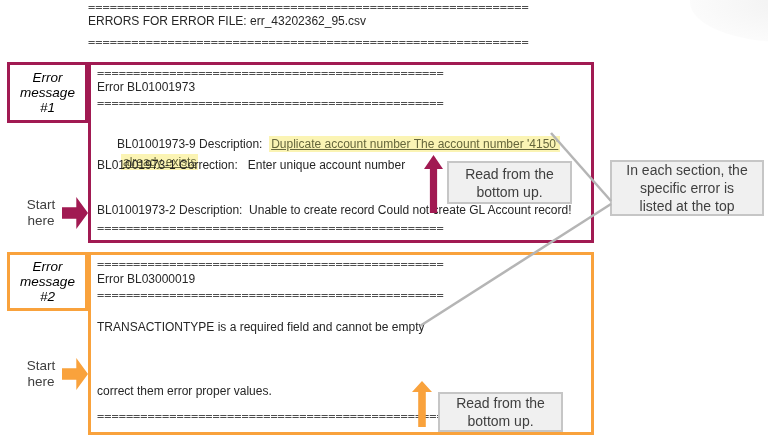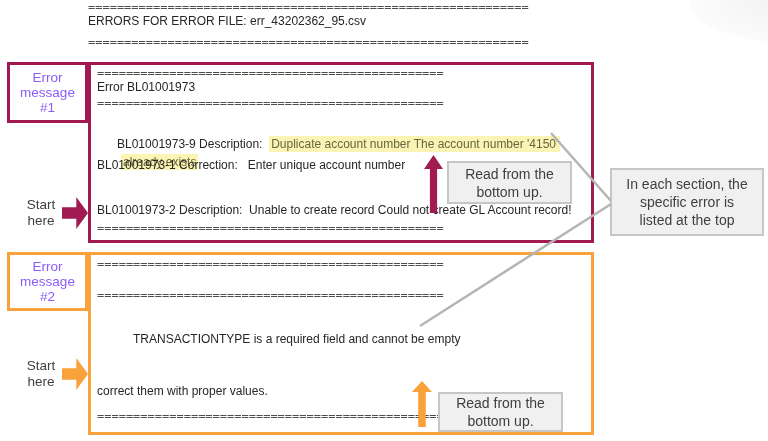--- a/index.html
+++ b/index.html
@@ -4,28 +4,28 @@
 <style>
   html,body{margin:0;padding:0;background:#fff;}
   .page{position:relative;width:768px;height:441px;background:#ffffff;overflow:hidden;
         font-family:"Liberation Sans","DejaVu Sans",sans-serif;color:var(--text);}
   .abs{position:absolute;}
   
   .sep{font-family:"DejaVu Sans Mono",monospace;font-size:12px;line-height:12px;
        color:var(--sep);white-space:pre;overflow:hidden;}
   
   .t{font-size:12px;line-height:15px;white-space:pre;color:var(--text);}
-  .hl{background:var(--highlight-bg);color:var(--highlight-text);padding:1px 2px;}
+  .hl{background:var(--highlight-bg);color:var(--highlight-text);padding:1px 2px;text-decoration:underline;}
   
   .errbox{background:#fff;box-sizing:border-box;}
   .errbox.m{border:3px solid var(--maroon);}
   .errbox.o{border:3px solid var(--orange);}
   
   .labelbox{box-sizing:border-box;background:#fff;display:flex;align-items:center;justify-content:center;
-            text-align:center;font-size:13.5px;line-height:15px;color:#8b5cf6;white-space:pre-line;}
+            text-align:center;font-size:13.5px;line-height:15px;color:#000000;white-space:pre-line;font-style:italic;}
   .labelbox.m{border:3px solid var(--maroon);}
   .labelbox.o{border:3px solid var(--orange);}
   
   .callout{box-sizing:border-box;background:var(--note-bg);border:2px solid var(--note-border);
            display:flex;align-items:center;justify-content:center;text-align:center;
            font-size:14px;line-height:18px;color:#3f3f3f;white-space:pre-line;}
   
   .starttext{font-size:13.5px;line-height:16px;color:#404040;text-align:center;white-space:pre-line;}
   
   .arrow-right{clip-path:polygon(0 32%,55% 32%,55% 0,100% 50%,55% 100%,55% 68%,0 68%);}
@@ -57,23 +57,24 @@
     <div class="abs t" style="left:10px;top:75px;">
       <span class="hl">already exists</span>
     </div>
     <div class="abs t" style="left:6px;top:93px;">BL01001973-1 Correction:   Enter unique account number</div>
     <div class="abs t" style="left:6px;top:138px;">BL01001973-2 Description:  Unable to create record Could not create GL Account record!</div>
     <div class="abs sep" style="left:6px;top:157px;width:348px;">================================================</div>
   </div>
 
   <div class="abs errbox o" style="left:88px;top:252px;width:506px;height:183px;">
     <div class="abs sep" style="left:6px;top:3px;width:348px;">================================================</div>
+    <div class="abs t" style="left:6px;top:17px;">Error BL03000019</div>
     <div class="abs sep" style="left:6px;top:34px;width:348px;">================================================</div>
-    <div class="abs t" style="left:6px;top:77px;margin-left:36px;">TRANSACTIONTYPE is a required field and cannot be empty</div>
-    <div class="abs t" style="left:6px;top:129px;">correct them with proper values.</div>
+    <div class="abs t" style="left:6px;top:65px;">TRANSACTIONTYPE is a required field and cannot be empty</div>
+    <div class="abs t" style="left:6px;top:129px;">correct them error proper values.</div>
     <div class="abs sep" style="left:6px;top:155px;width:355px;">================================================</div>
   </div>
 
   <div class="abs labelbox m" style="left:7px;top:62px;width:81px;height:61px;">Error
 message
 #1</div>
   <div class="abs labelbox o" style="left:7px;top:252px;width:81px;height:59px;">Error
 message
 #2</div>
 
@@ -84,21 +85,21 @@
 here</div>
   <div class="abs arrow-right fill-o" style="left:62px;top:358px;width:26px;height:32px;"></div>
 
   <div class="abs arrow-up fill-m" style="left:424px;top:155px;width:19px;height:58px;"></div>
   <div class="abs callout" style="left:447px;top:161px;width:125px;height:43px;">Read from the
 bottom up.</div>
   <div class="abs arrow-up fill-o" style="left:412px;top:381px;width:20px;height:46px;"></div>
   <div class="abs callout" style="left:438px;top:392px;width:125px;height:40px;">Read from the
 bottom up.</div>
 
-  <div class="abs callout" style="left:610px;top:168px;width:154px;height:68px;">In each section, the
+  <div class="abs callout" style="left:610px;top:160px;width:154px;height:56px;">In each section, the
 specific error is
 listed at the top</div>
 
   <svg class="connectors abs" style="left:0;top:0;" width="768" height="441">
     <line x1="551" y1="133" x2="611" y2="201" stroke="#B5B5B5" stroke-width="2.5"></line>
     <line x1="420" y1="326" x2="611" y2="204" stroke="#B5B5B5" stroke-width="2.5"></line>
   </svg>
 
 </div>
 

